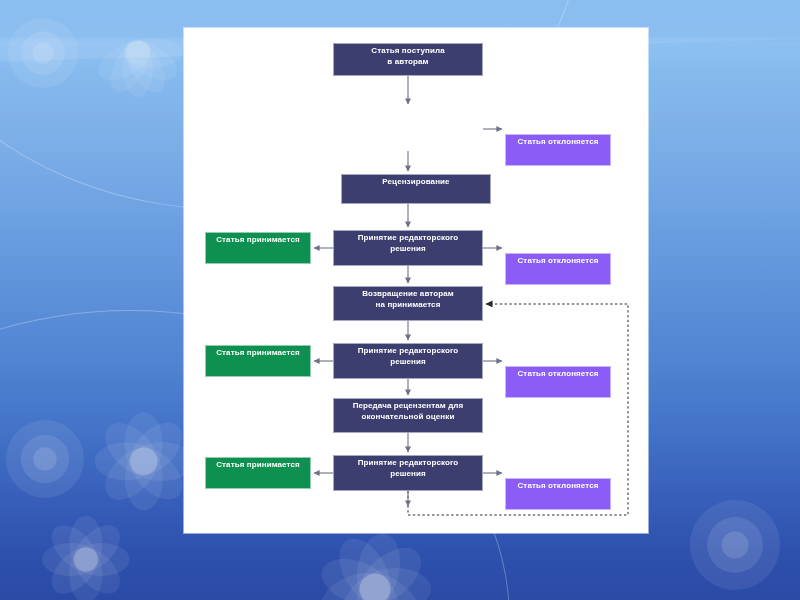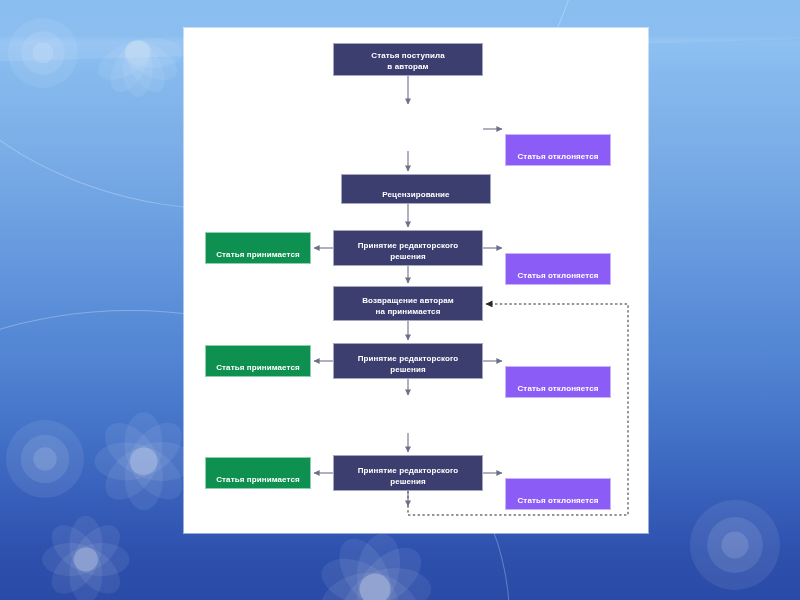--- a/index.html
+++ b/index.html
@@ -96,21 +96,21 @@
     position: absolute;
     left: 0; top: 0;
     width: 464px;
     height: 505px;
   }
 
   .node {
     position: absolute;
     box-sizing: border-box;
     display: flex;
-    align-items: flex-end;
+    align-items: flex-start;
     justify-content: center;
     text-align: center;
     color: #ffffff;
     font-size: 8px;
     font-weight: bold;
     line-height: 1.35;
     letter-spacing: 0.1px;
     padding: 2px 4px;
     border: 1px solid rgba(255,255,255,0.55);
   }
@@ -295,20 +295,26 @@
       </div>
 
       <div class="node accept" style="left:21px; top:317px; width:106px; height:32px;">
         <span>Статья принимается</span>
       </div>
 
       <div class="node reject" style="left:321px; top:317px; width:106px; height:32px;">
         <span>Статья отклоняется</span>
       </div>
 
+      <div class="node process" style="left:149px; top:370px; width:150px; height:35px;">
+        <span>
+          <span>Передача рецензентам для</span><br>
+          <span>окончательной оценки</span>
+        </span>
+      </div>
 
       <div class="node process" style="left:149px; top:427px; width:150px; height:36px;">
         <span>
           <span>Принятие редакторского</span><br>
           <span>решения</span>
         </span>
       </div>
 
       <div class="node accept" style="left:21px; top:429px; width:106px; height:32px;">
         <span>Статья принимается</span>

